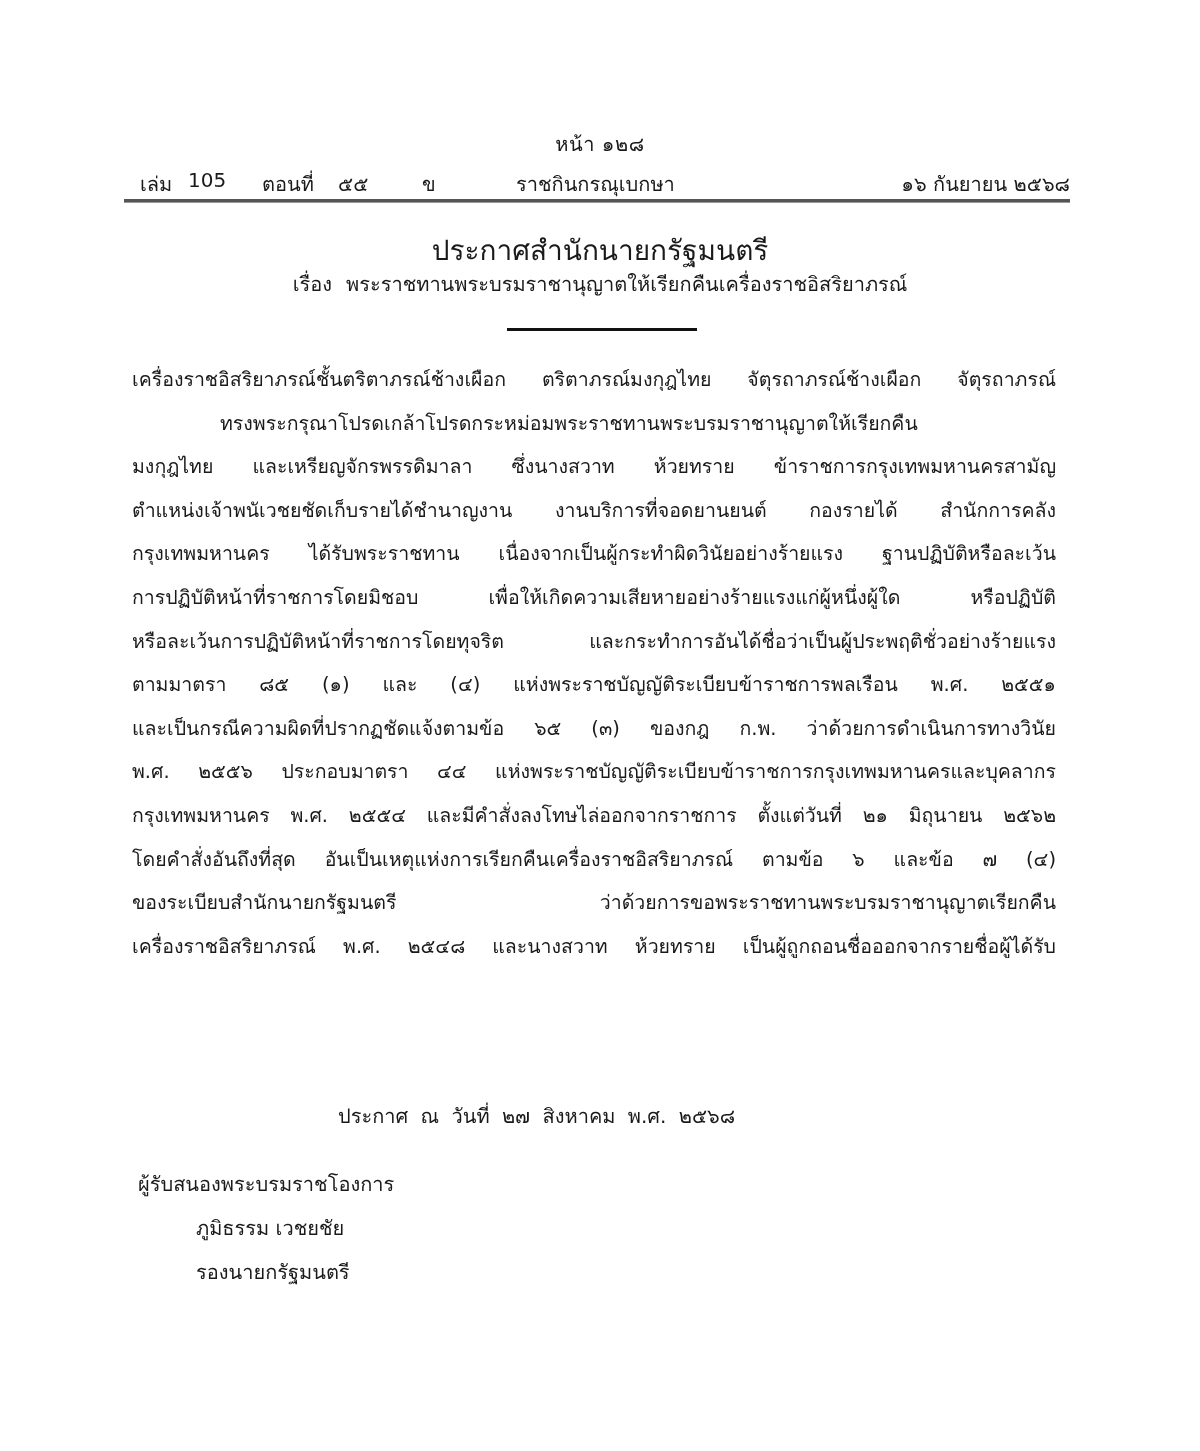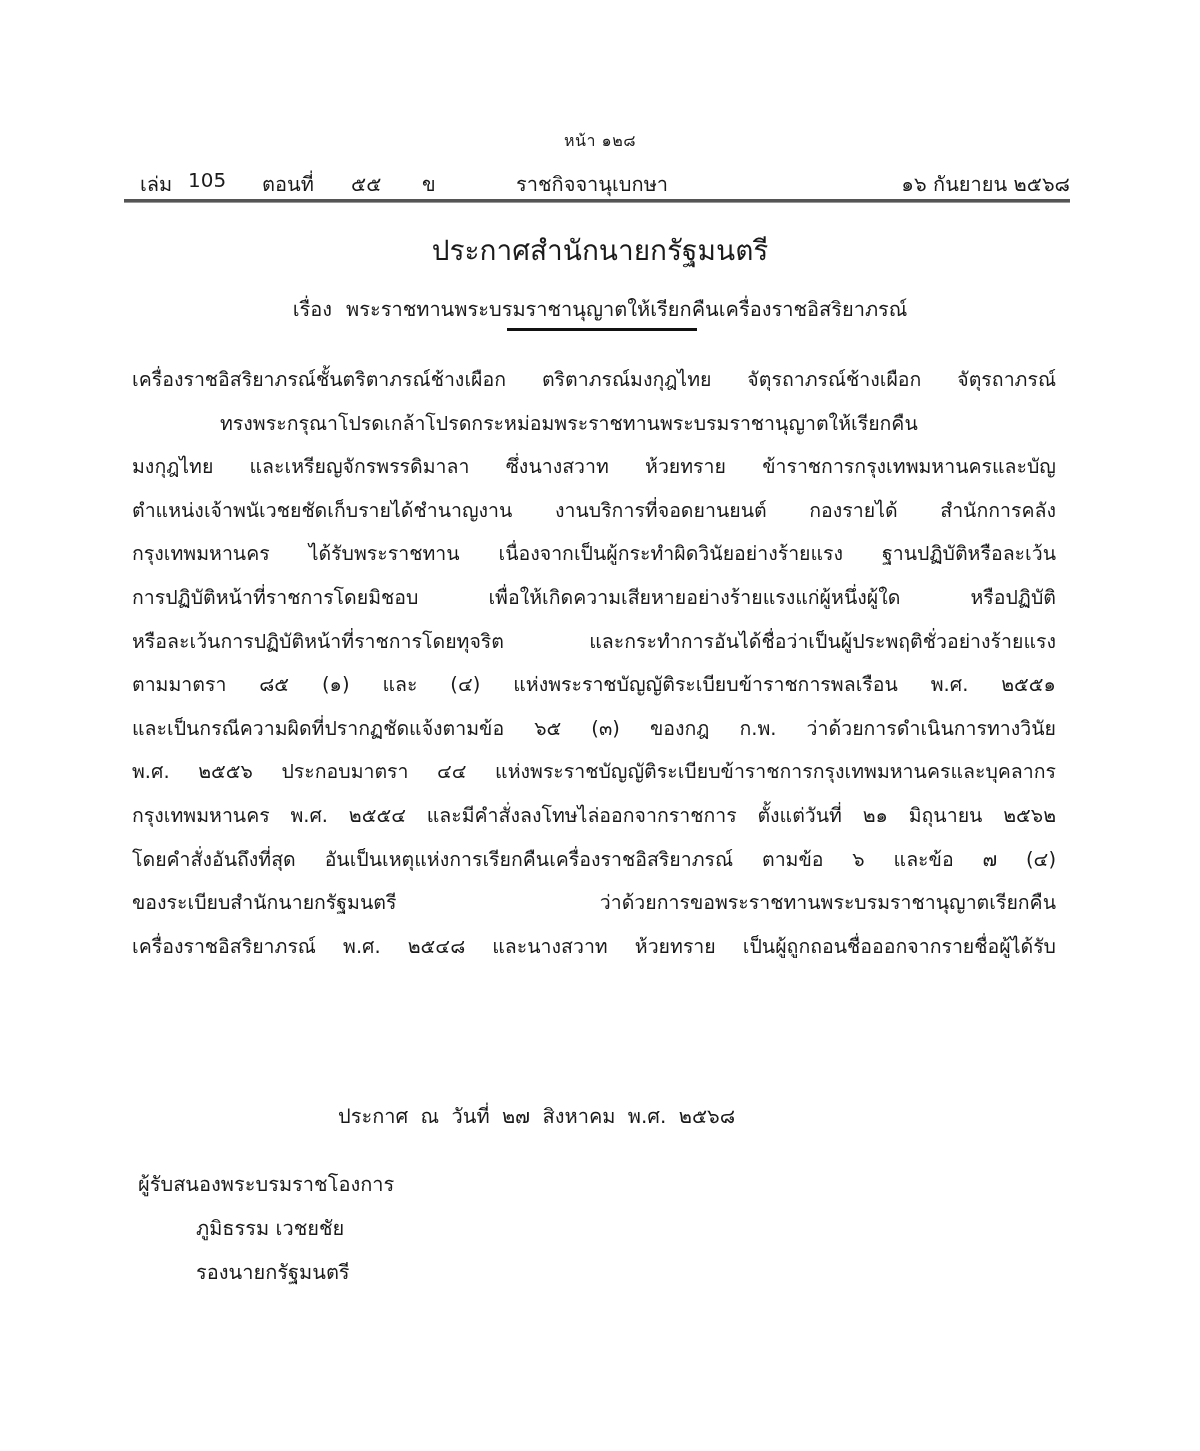--- a/index.html
+++ b/index.html
@@ -20,40 +20,40 @@
       left: 0; top: 0;
       width: 1200px;
       height: 1451px;
     }
     .page-number {
       position: absolute;
       top: 128px;
       left: 0;
       width: 1200px;
       text-align: center;
-      font-size: 16px;
+      font-size: 20px;
       letter-spacing: 0.5px;
     }
     .header-row {
       position: absolute;
       top: 168px;
       left: 132px;
       width: 938px;
       height: 28px;
       font-size: 20px;
     }
     .header-row span {
       position: absolute;
       top: 0;
       white-space: nowrap;
     }
     .h-volume-label { left: 8px; }
     .h-volume-num { left: 56px; }
     .h-issue-label { left: 130px; }
-    .h-issue-num { left: 219px; }
+    .h-issue-num { left: 206px; }
     .h-section { left: 290px; }
     .h-gazette { left: 384px; }
     .h-date { right: 0; }
     .header-rule {
       position: absolute;
       top: 199px;
       left: 124px;
       width: 946px;
       height: 3px;
       background: #555;
@@ -62,21 +62,21 @@
     .title {
       position: absolute;
       top: 228px;
       left: 0;
       width: 1200px;
       text-align: center;
       font-size: 28px;
     }
     .subject {
       position: absolute;
-      top: 293px;
+      top: 268px;
       left: 0;
       width: 1200px;
       text-align: center;
       font-size: 20px;
       white-space: nowrap;
     }
     .subject .subject-label { margin-right: 14px; }
     .title-divider {
       position: absolute;
       top: 328px;
@@ -138,38 +138,38 @@
 <div class="page">
 
   <div class="page-number">หน้า ๑๒๘</div>
 
   <div class="header-row">
     <span class="h-volume-label">เล่ม</span>
     <span class="h-volume-num">105</span>
     <span class="h-issue-label">ตอนที่</span>
     <span class="h-issue-num">๕๕</span>
     <span class="h-section">ข</span>
-    <span class="h-gazette">ราชกิจจานุเบกษา</span>
+    <span class="h-gazette">ราชกินกรณุเบกษา</span>
     <span class="h-date">๑๖ กันยายน ๒๕๖๘</span>
   </div>
 
   <div class="header-rule"></div>
 
   <div class="title">ประกาศสำนักนายกรัฐมนตรี</div>
 
   <div class="subject">
     <span class="subject-label">เรื่อง</span><span>พระราชทานพระบรมราชานุญาตให้เรียกคืนเครื่องราชอิสริยาภรณ์</span>
   </div>
 
   <div class="title-divider"></div>
 
   <div class="body-text">
     <div class="body-line">เครื่องราชอิสริยาภรณ์ชั้นตริตาภรณ์ช้างเผือก ตริตาภรณ์มงกุฎไทย จัตุรถาภรณ์ช้างเผือก จัตุรถาภรณ์</div>
     <div class="body-line first">ทรงพระกรุณาโปรดเกล้าโปรดกระหม่อมพระราชทานพระบรมราชานุญาตให้เรียกคืน</div>
-    <div class="body-line">มงกุฎไทย และเหรียญจักรพรรดิมาลา ซึ่งนางสวาท ห้วยทราย ข้าราชการกรุงเทพมหานครและบัญ</div>
+    <div class="body-line">มงกุฎไทย และเหรียญจักรพรรดิมาลา ซึ่งนางสวาท ห้วยทราย ข้าราชการกรุงเทพมหานครสามัญ</div>
     <div class="body-line">ตำแหน่งเจ้าพนัเวชยชัดเก็บรายได้ชำนาญงาน งานบริการที่จอดยานยนต์ กองรายได้ สำนักการคลัง</div>
     <div class="body-line">กรุงเทพมหานคร ได้รับพระราชทาน เนื่องจากเป็นผู้กระทำผิดวินัยอย่างร้ายแรง ฐานปฏิบัติหรือละเว้น</div>
     <div class="body-line">การปฏิบัติหน้าที่ราชการโดยมิชอบ เพื่อให้เกิดความเสียหายอย่างร้ายแรงแก่ผู้หนึ่งผู้ใด หรือปฏิบัติ</div>
     <div class="body-line">หรือละเว้นการปฏิบัติหน้าที่ราชการโดยทุจริต และกระทำการอันได้ชื่อว่าเป็นผู้ประพฤติชั่วอย่างร้ายแรง</div>
     <div class="body-line">ตามมาตรา ๘๕ (๑) และ (๔) แห่งพระราชบัญญัติระเบียบข้าราชการพลเรือน พ.ศ. ๒๕๕๑</div>
     <div class="body-line">และเป็นกรณีความผิดที่ปรากฏชัดแจ้งตามข้อ ๖๕ (๓) ของกฎ ก.พ. ว่าด้วยการดำเนินการทางวินัย</div>
     <div class="body-line">พ.ศ. ๒๕๕๖ ประกอบมาตรา ๔๔ แห่งพระราชบัญญัติระเบียบข้าราชการกรุงเทพมหานครและบุคลากร</div>
     <div class="body-line">กรุงเทพมหานคร พ.ศ. ๒๕๕๔ และมีคำสั่งลงโทษไล่ออกจากราชการ ตั้งแต่วันที่ ๒๑ มิถุนายน ๒๕๖๒</div>
     <div class="body-line">โดยคำสั่งอันถึงที่สุด อันเป็นเหตุแห่งการเรียกคืนเครื่องราชอิสริยาภรณ์ ตามข้อ ๖ และข้อ ๗ (๔)</div>
     <div class="body-line">ของระเบียบสำนักนายกรัฐมนตรี ว่าด้วยการขอพระราชทานพระบรมราชานุญาตเรียกคืน</div>

